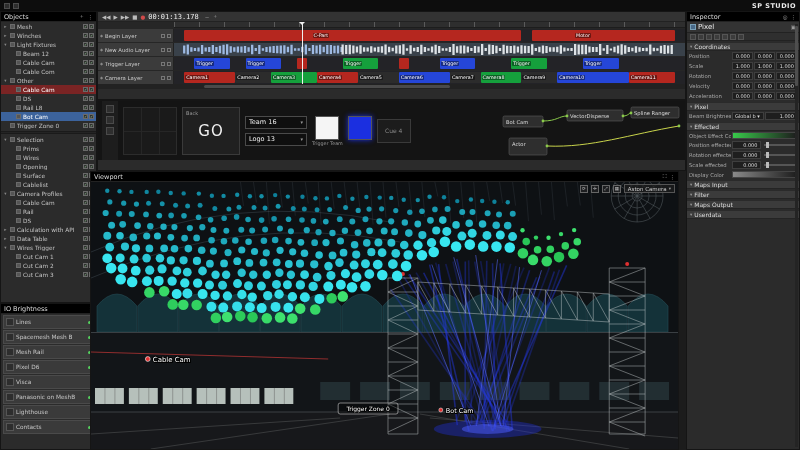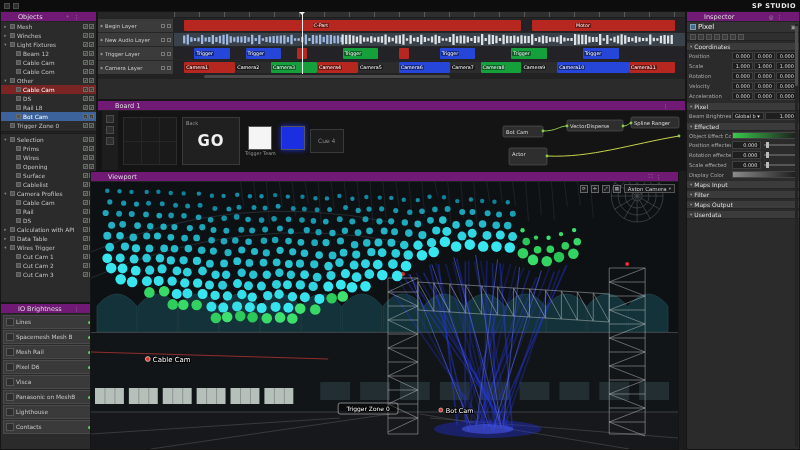--- a/index.html
+++ b/index.html
@@ -1,19 +1,19 @@
 <!DOCTYPE html>
 <html><head>
 <meta charset="utf-8">
 <style>
 *{box-sizing:border-box;margin:0;padding:0}
 html,body{width:800px;height:450px}
 body{position:relative;background:#1c1c1c;font-family:"DejaVu Sans","Liberation Sans",sans-serif;color:#c6c6c6;overflow:hidden}
 .panel{position:absolute;background:#2b2b2b;border:1px solid #151515}
-.phead{height:10px;background:#701a75;display:flex;align-items:center;gap:3px;padding:0 17px;font-size:6.5px;color:#ddd;border-bottom:1px solid #222}
+.phead{height:10px;background:#000000;display:flex;align-items:center;gap:3px;padding:0 3px;font-size:6.5px;color:#ddd;border-bottom:1px solid #222}
 .phead .sp{flex:1}
 .hicon{font-size:5.5px;color:#999}
 
 #titlebar{position:absolute;left:0;top:0;width:800px;height:11px;background:#0d0d0d;display:flex;align-items:center;padding:0 4px;font-size:6.5px;color:#b5b5b5;gap:3px;z-index:10}
 #titlebar .ticon{width:6px;height:6px;background:#2e2e2e;border:1px solid #4d4d4d}
 #titlebar .title{position:absolute;left:0;right:0;text-align:center;pointer-events:none}
 #titlebar .logo{margin-left:auto;font-weight:bold;color:#ececec;letter-spacing:.5px;z-index:2}
 
 .trow{display:flex;align-items:center;height:9px;padding:0 2px;font-size:5.8px;color:#c2c2c2;gap:2px}
 .trow.sel{background:#3c639c;color:#fff}
@@ -45,21 +45,21 @@
 .playhead:before{content:"";position:absolute;top:0;left:-3px;border:3px solid transparent;border-top-color:#f0f0f0}
 .hscroll{height:5px;background:#222;position:relative}
 .hscroll .thumb{position:absolute;left:18%;width:42%;top:1px;bottom:1px;background:#4a4a4a;border-radius:2px}
 
 .b-body{display:flex;align-items:center;gap:5px;height:59px;background:#141414;padding:0 4px}
 .b-tools{width:16px;height:100%;background:#1d1d1d;display:flex;flex-direction:column;align-items:center;gap:3px;padding-top:4px;flex:none}
 .b-tools span{width:8px;height:8px;background:#2e2e2e;border:1px solid #4a4a4a}
 .b-grid{width:54px;height:48px;background:#1a1a1a;border:1px solid #2c2c2c;flex:none;background-image:repeating-linear-gradient(to right,transparent 0 17px,#262626 17px 18px),repeating-linear-gradient(to bottom,transparent 0 23px,#262626 23px 24px)}
 .b-go{width:58px;height:48px;background:#202020;border:1px solid #3a3a3a;position:relative;display:flex;align-items:center;justify-content:center;flex:none}
 .b-back{position:absolute;left:3px;top:2px;font-size:5px;color:#999}
-.b-golab{font-size:15px;font-weight:bold;color:#f2f2f2;letter-spacing:1px}
+.b-golab{font-size:15px;font-weight:normal;color:#f2f2f2;letter-spacing:1px}
 .b-dds{display:flex;flex-direction:column;gap:4px;width:62px;flex:none}
 .dd{height:13px;background:#0f0f0f;border:1px solid #4a4a4a;display:flex;align-items:center;justify-content:space-between;padding:0 3px;font-size:6.5px;color:#eee}
 .dd .caret{color:#999;font-size:5px}
 .b-sw{display:flex;flex-direction:column;align-items:center;gap:1px;flex:none}
 .sw{width:24px;height:24px;border:1px solid #555}
 .swlab{font-size:4.8px;color:#999;height:5px}
 .b-cue{width:34px;height:24px;background:#1c1c1c;border:1px solid #3a3a3a;color:#888;font-size:6px;display:flex;align-items:center;justify-content:center;flex:none}
 #nodes{margin-left:auto;flex:none}
 
 #scenewrap{position:relative;height:267px;background:#0b0e10;overflow:hidden}
@@ -400,20 +400,31 @@
       </div>
       <div class="iorow">
         <span class="ioicon"></span>
         <span>Contacts</span>
         <span class="iodot"></span>
       </div>
     </div>
 </div>
 
 <div class="panel" style="left:97px;top:11px;width:589px;height:89px">
+  <div class="transport">
+    <span>◀◀</span>
+    <span>▶</span>
+    <span>▶▶</span>
+    <span>■</span>
+    <span style="color:#d04a4a">●</span>
+    <span class="ttime">00:01:13.178</span>
+    <span class="sp"></span>
+    <span class="hicon">−</span>
+    <span class="hicon">＋</span>
+  </div>
   <div id="tlmain">
     <div class="ruler"></div>
     <div id="tracks">
         <div class="track">
           <div class="tlabel">
             <span style="font-size: 4px; color: rgb(138, 138, 138);">◆</span>
             <span>Begin Layer</span>
             <span class="tck mla"></span>
             <span class="tck"></span>
           </div>
@@ -515,35 +526,40 @@
         </div>
       </div>
     <div class="playhead" id="ph" style="left: 203.75px;"></div>
   </div>
   <div class="hscroll">
       <div class="thumb"></div>
     </div>
 </div>
 
 <div class="panel" style="left:97px;top:100px;width:589px;height:71px">
-  <div class="phead">
-    <span>Board 1</span>
-    <span class="sp"></span>
-    <span class="hicon">⋮</span>
-  </div>
   <div class="b-body">
     <div class="b-tools">
       <span></span>
       <span></span>
       <span></span>
     </div>
     <div class="b-grid"></div>
     <div class="b-go">
       <span class="b-back">Back</span>
       <span class="b-golab">GO</span>
+    </div>
+    <div class="b-dds">
+      <div class="dd">
+        <span>Team 16</span>
+        <span class="caret">▾</span>
+      </div>
+      <div class="dd">
+        <span>Logo 13</span>
+        <span class="caret">▾</span>
+      </div>
     </div>
     <div class="b-sw">
       <div class="sw" id="sw0" style="background: rgb(245, 245, 245);"></div>
       <div class="swlab">Trigger Team</div>
     </div>
     <div class="b-sw">
       <div class="sw" id="sw1" style="background: rgb(27, 47, 224); box-shadow: rgb(27, 47, 224) 0px 0px 5px;"></div>
       <div class="swlab"></div>
     </div>
     <div class="b-cue">Cue 4</div>

